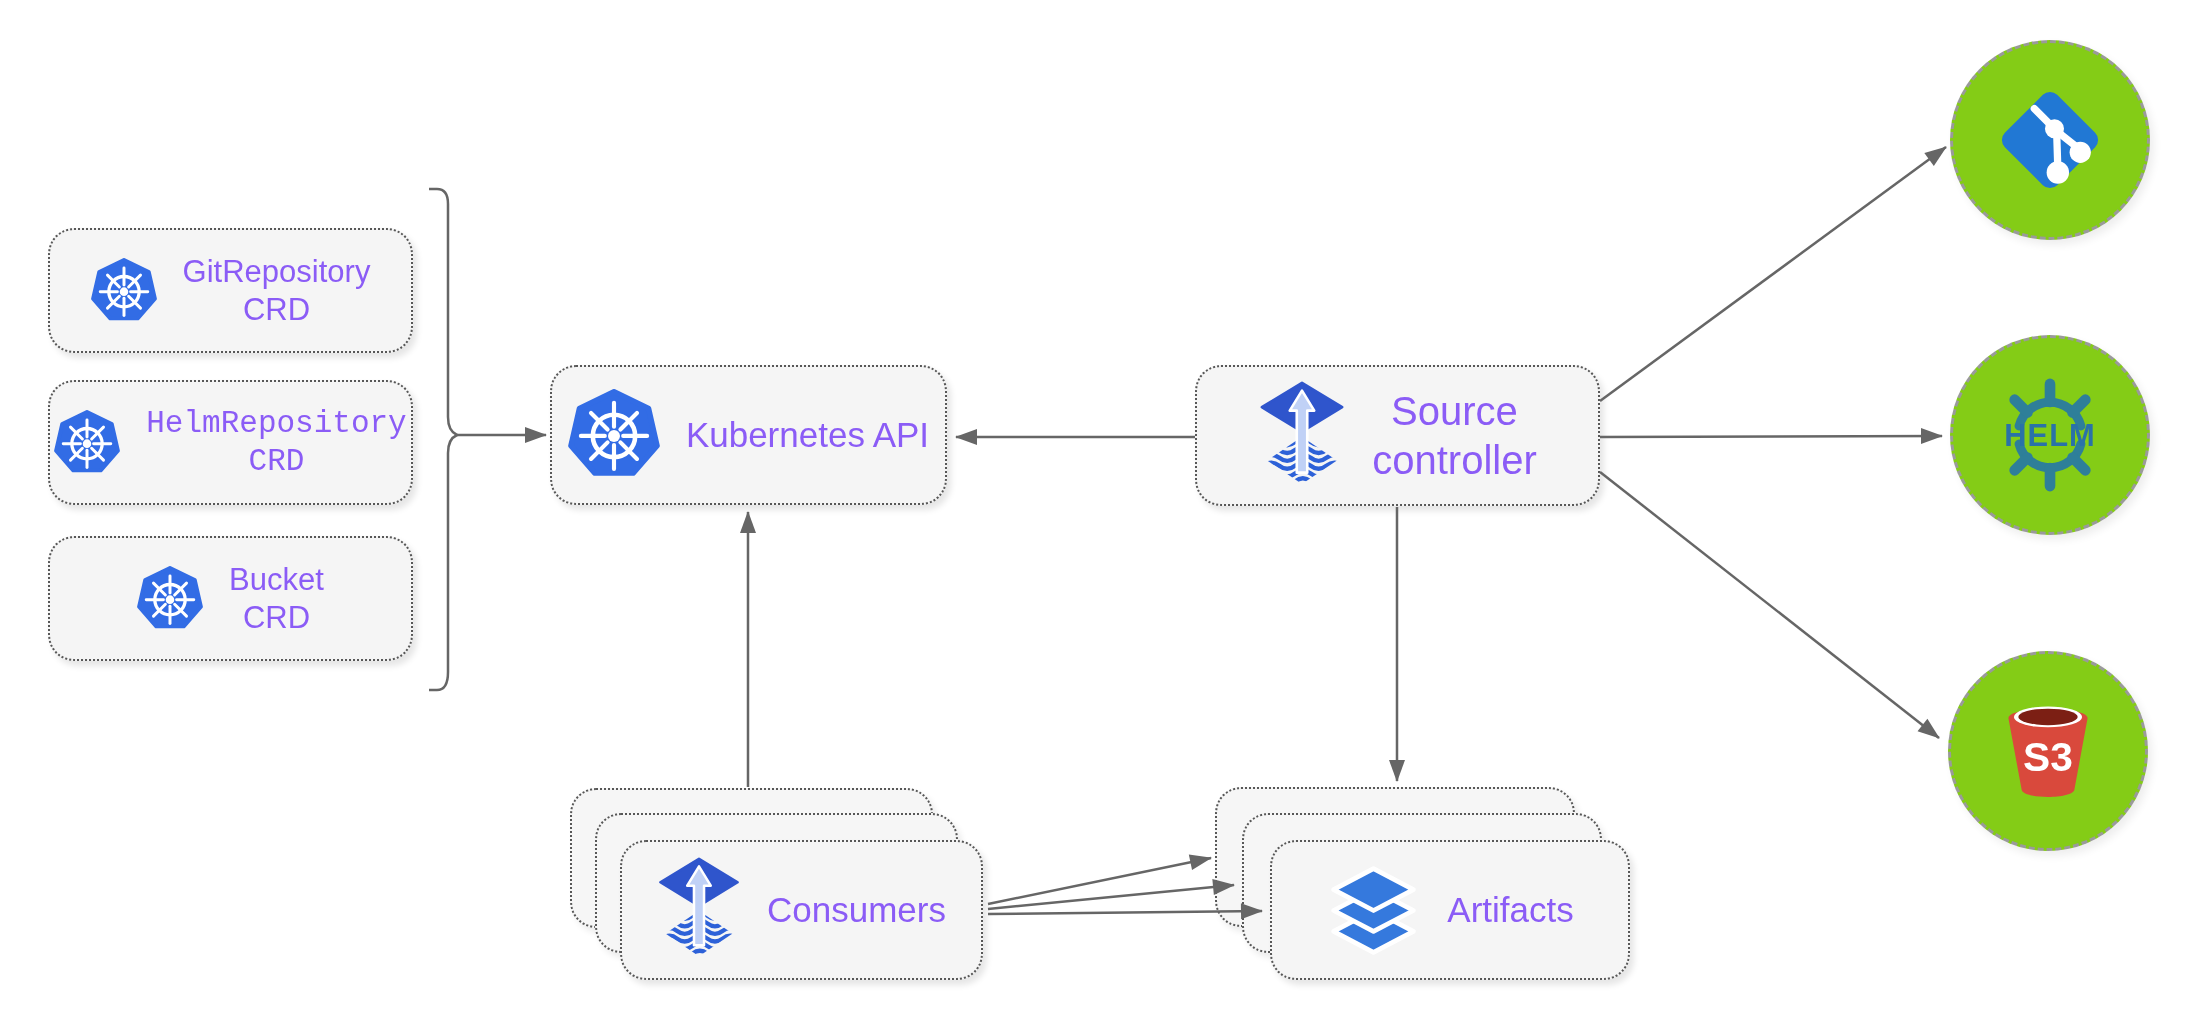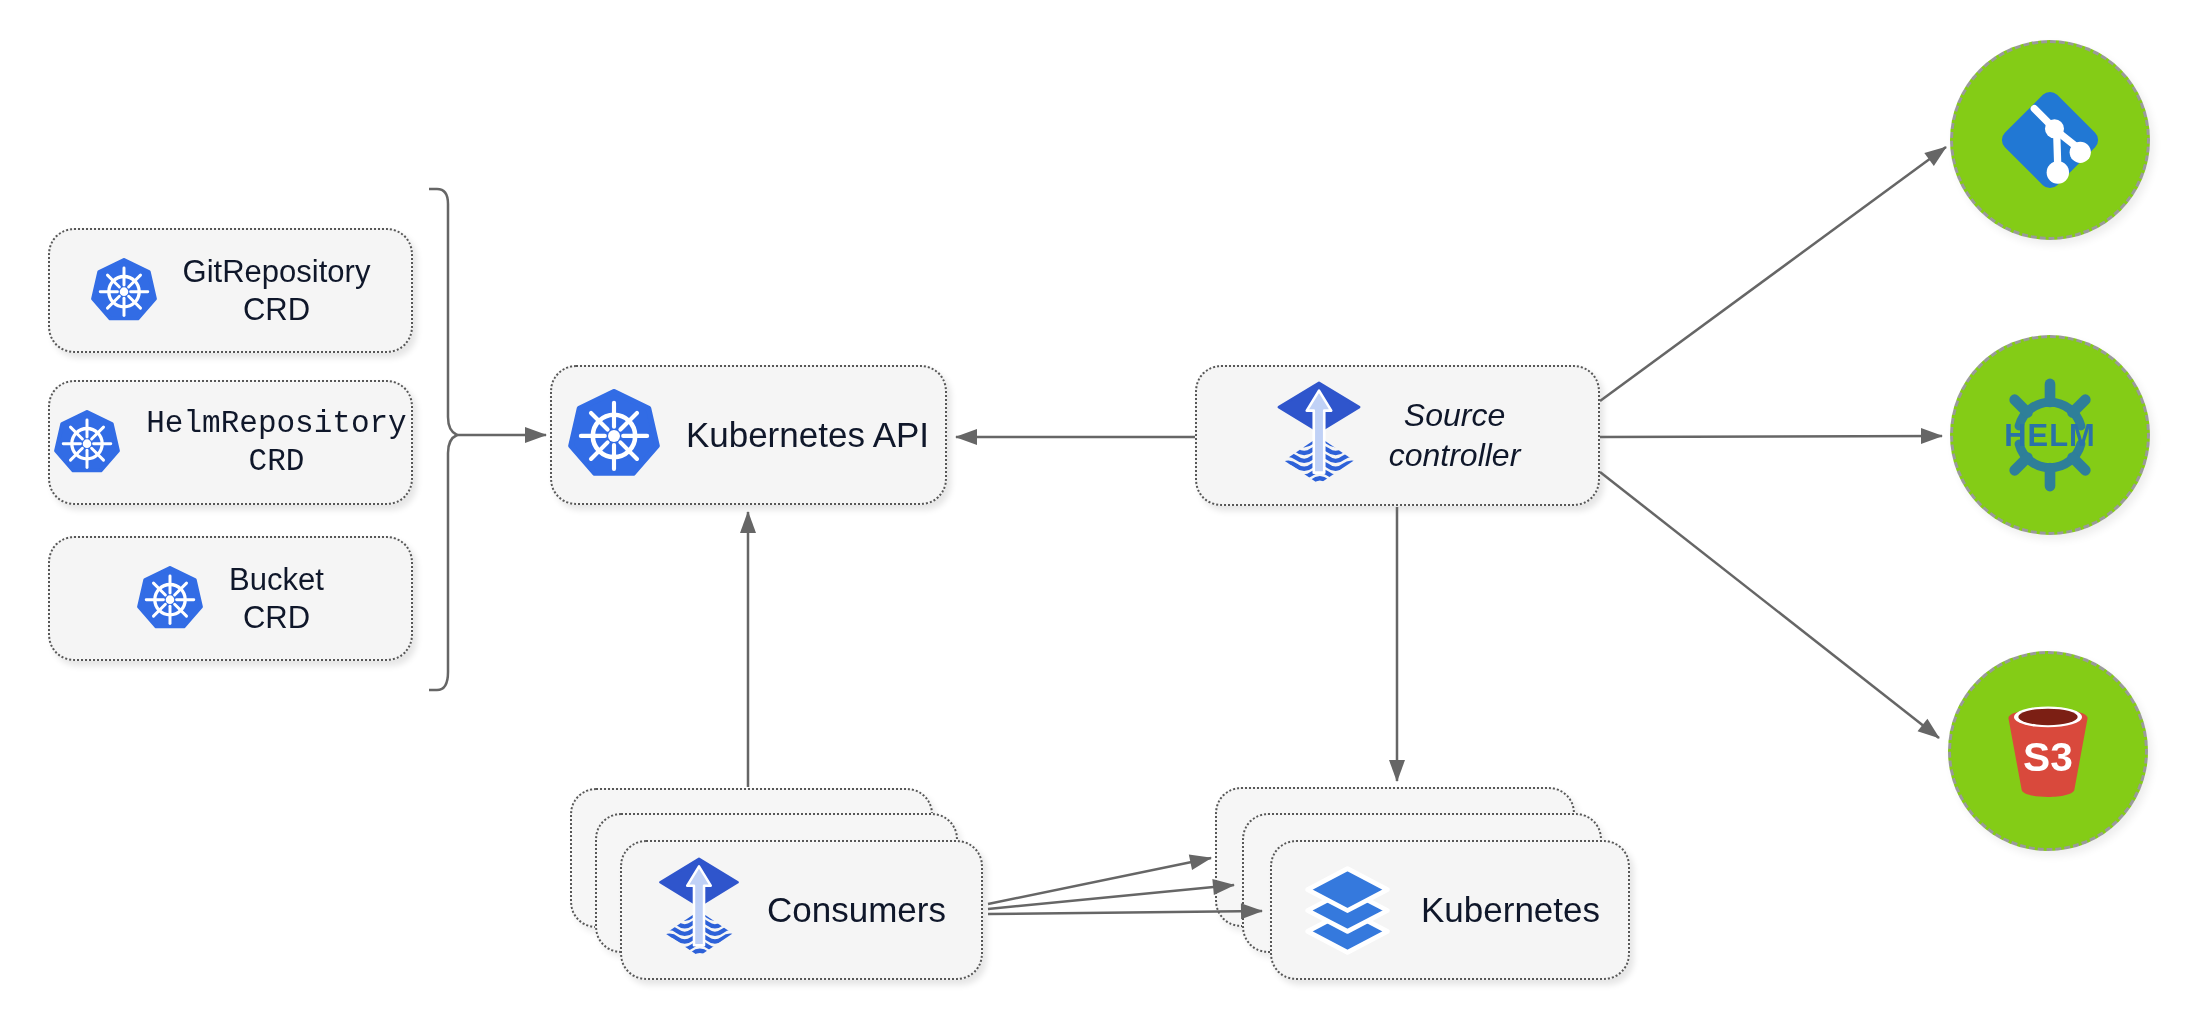--- a/index.html
+++ b/index.html
@@ -4,23 +4,23 @@
 <style>
   html,body{margin:0;padding:0;background:#ffffff;}
   #canvas{position:relative;width:2196px;height:1030px;background:#ffffff;overflow:hidden;
           font-family:"Liberation Sans",sans-serif;}
 
   .node{position:absolute;background:#f5f5f5;border:2.5px dotted #575757;border-radius:26px;
         box-sizing:border-box;display:flex;align-items:center;justify-content:center;gap:26px;
         box-shadow:4px 5px 6px rgba(0,0,0,0.10);}
   .stackbox{position:absolute;background:#f6f6f6;border:2.5px dotted #575757;border-radius:26px;
         box-sizing:border-box;box-shadow:4px 5px 6px rgba(0,0,0,0.08);}
-  .label{color:#0f172a;text-align:center;line-height:1.22;}
+  .label{color:#8b5cf6;text-align:center;line-height:1.22;}
   .lbl31{font-size:31px;}
-  .lbl32{font-size:32px;font-style:italic;}
+  .lbl32{font-size:40px;}
   .lbl33{font-size:35px;}
 
   .circle{position:absolute;width:200px;height:200px;border-radius:50%;background:#84cc16;
           border:3px dashed #9a9a9a;box-sizing:border-box;display:flex;align-items:center;
           justify-content:center;box-shadow:4px 5px 8px rgba(0,0,0,0.07);}
 
   #connector-layer{position:absolute;left:0;top:0;z-index:10;pointer-events:none;}
   .z1{z-index:1}.z2{z-index:2}.z3{z-index:3}
 </style>
 </head>
@@ -161,21 +161,21 @@
   </div>
 
   <div class="stackbox z1" style="left:1215px;top:787px;width:360px;height:140px;"></div>
   <div class="stackbox z2" style="left:1242px;top:813px;width:360px;height:140px;"></div>
   <div class="node z3" style="left:1270px;top:840px;width:360px;height:140px;">
     <svg width="95" height="95" viewBox="0 0 100 100">
       <polygon points="50,50 92,72 50,94 8,72" fill="#3579dd" stroke="#fff" stroke-width="5" stroke-linejoin="round"></polygon>
       <polygon points="50,28 92,50 50,72 8,50" fill="#3579dd" stroke="#fff" stroke-width="5" stroke-linejoin="round"></polygon>
       <polygon points="50,6 92,28 50,50 8,28" fill="#3579dd" stroke="#fff" stroke-width="5" stroke-linejoin="round"></polygon>
     </svg>
-    <div class="label lbl33">Kubernetes</div>
+    <div class="label lbl33">Artifacts</div>
   </div>
 
   <div class="circle" style="left:1950px;top:40px;">
     <svg width="112" height="112" viewBox="0 0 100 100">
       <rect x="17" y="17" width="66" height="66" rx="9" fill="#2178d4" transform="rotate(45 50 50)"></rect>
       <g stroke="#fff" stroke-width="6.5" stroke-linecap="round">
         <line x1="36" y1="22" x2="52" y2="38"></line>
         <line x1="56" y1="42" x2="76" y2="58"></line>
         <line x1="56" y1="44" x2="57" y2="76"></line>
       </g>

